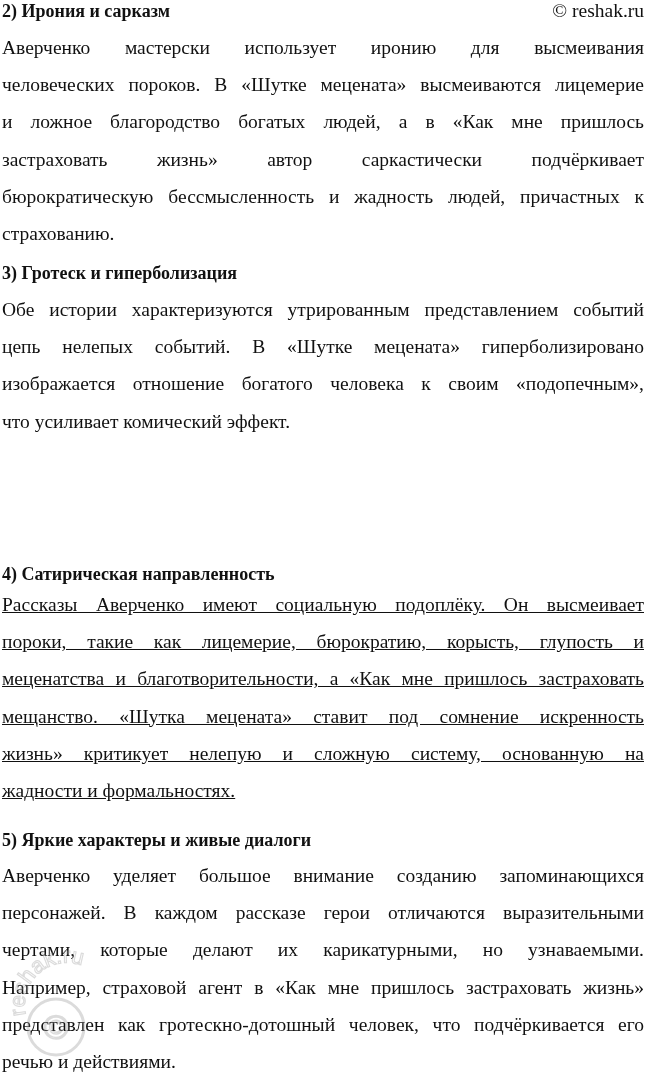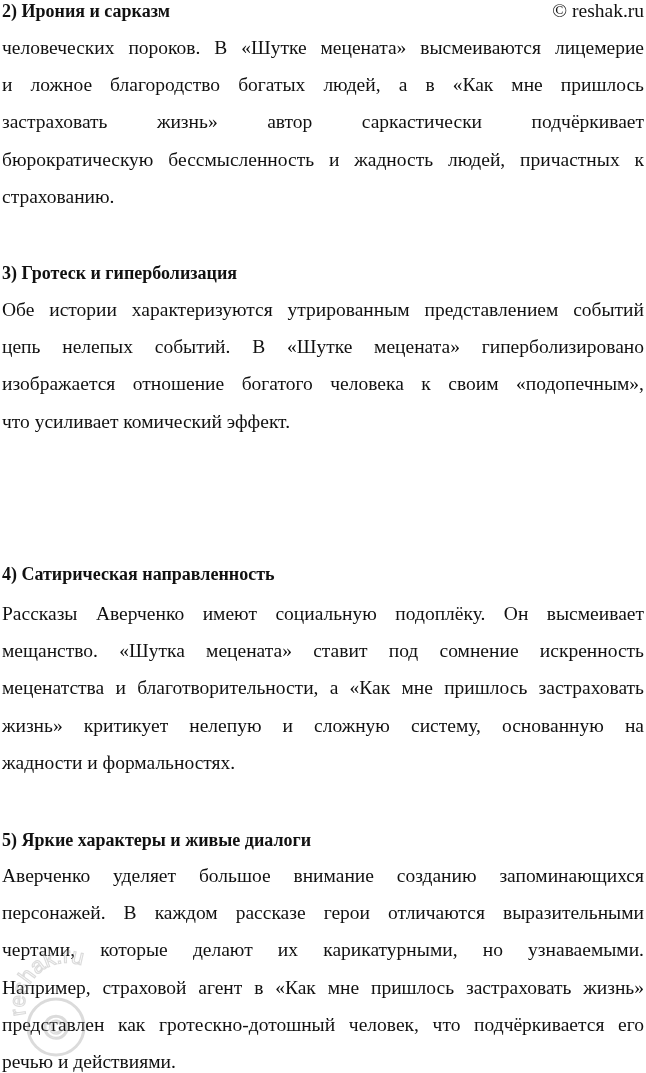--- a/index.html
+++ b/index.html
@@ -80,20 +80,23 @@
 
 <div class="page">
 
   <div class="section" style="top:0px;">
     <div class="heading-row">
       <span class="heading">2) Ирония и сарказм</span>
       <span class="copyright">© reshak.ru</span>
     </div>
     <div class="para" style="margin-top:7px;">
       <span class="line">
+          <span class="line-inner">Аверченко мастерски использует иронию для высмеивания</span>
+        </span>
+      <span class="line">
           <span class="line-inner">человеческих пороков. В «Шутке мецената» высмеиваются лицемерие</span>
         </span>
       <span class="line">
           <span class="line-inner">и ложное благородство богатых людей, а в «Как мне пришлось</span>
         </span>
       <span class="line">
           <span class="line-inner">застраховать жизнь» автор саркастически подчёркивает</span>
         </span>
       <span class="line">
           <span class="line-inner">бюрократическую бессмысленность и жадность людей, причастных к</span>
@@ -121,29 +124,32 @@
       <span class="line last">
           <span class="line-inner">что усиливает комический эффект.</span>
         </span>
     </div>
   </div>
 
   <div class="section" style="top:563px;">
     <div class="heading-row">
       <span class="heading">4) Сатирическая направленность</span>
     </div>
-    <div class="para" style="margin-top:10px;">
+    <div class="para" style="margin-top:1px;text-decoration:underline;">
       <span class="line">
           <span class="line-inner">Рассказы Аверченко имеют социальную подоплёку. Он высмеивает</span>
         </span>
       <span class="line">
-          <span class="line-inner">мещанство. «Шутка мецената» ставит под сомнение искренность</span>
+          <span class="line-inner">пороки, такие как лицемерие, бюрократию, корысть, глупость и</span>
         </span>
       <span class="line">
           <span class="line-inner">меценатства и благотворительности, а «Как мне пришлось застраховать</span>
+        </span>
+      <span class="line">
+          <span class="line-inner">мещанство. «Шутка мецената» ставит под сомнение искренность</span>
         </span>
       <span class="line">
           <span class="line-inner">жизнь» критикует нелепую и сложную систему, основанную на</span>
         </span>
       <span class="line last">
           <span class="line-inner">жадности и формальностях.</span>
         </span>
     </div>
   </div>
 

